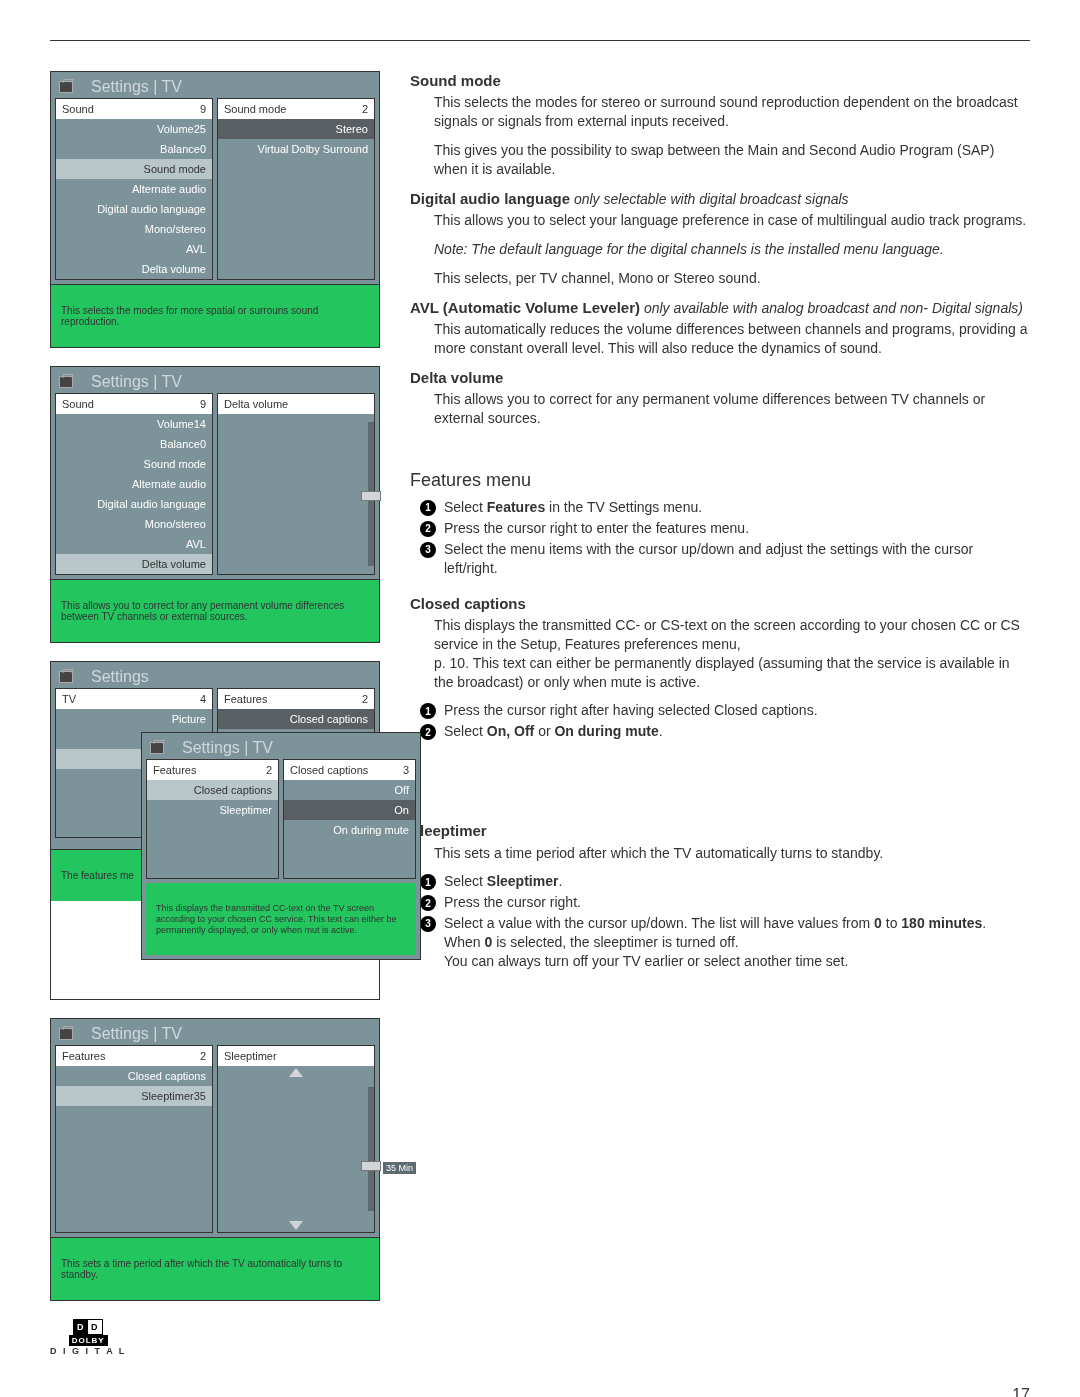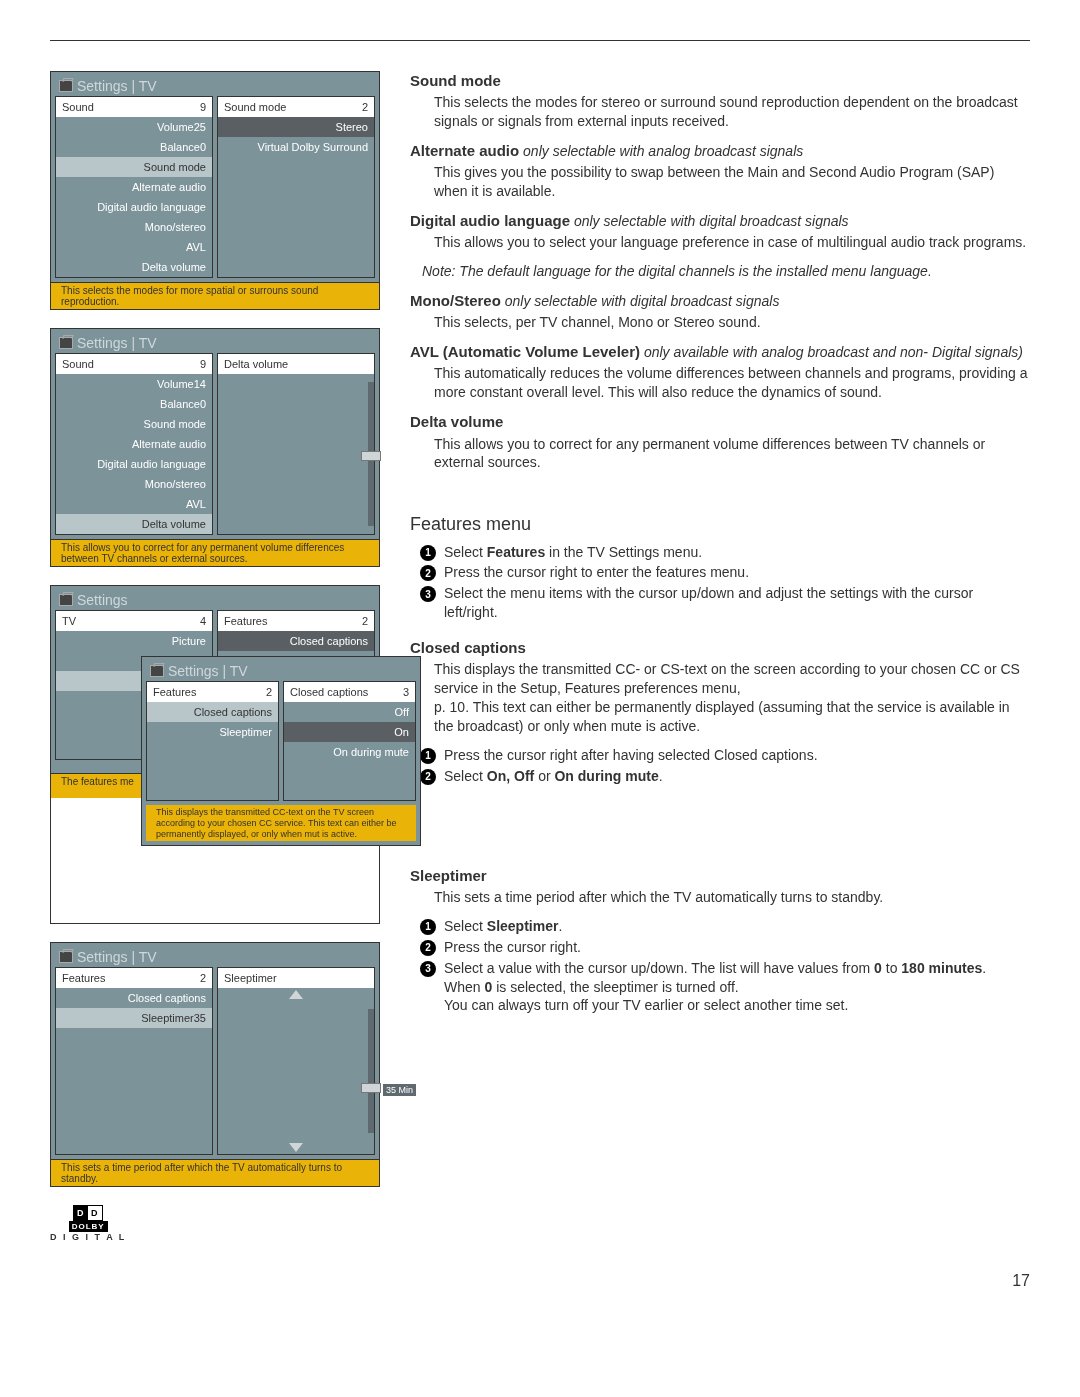--- a/index.html
+++ b/index.html
@@ -10,22 +10,22 @@
   .rightcol{flex:1;font-size:14px;line-height:1.35}
   .rightcol h2{font-size:18px;font-weight:normal;margin:8px 0 6px}
   .rightcol h3{font-size:15px;font-weight:bold;display:inline}
   .rightcol .sub{font-style:italic;font-weight:normal}
   .rightcol p{margin:2px 0 10px 24px}
   .step{display:flex;gap:8px;margin:2px 0 2px 10px;align-items:flex-start}
   .circ{width:16px;height:16px;border-radius:50%;background:#000;color:#fff;font-size:10px;display:flex;align-items:center;justify-content:center;flex:0 0 16px;margin-top:2px;font-weight:bold}
 
   .osd-box{border:1px solid #333;margin-bottom:18px;font-size:11px;position:relative}
   .osd-body{background:#7d939a;padding:4px;border-bottom:1px solid #333;position:relative}
-  .osd-under{background:#eab308;padding:2px 10px;font-size:10px;min-height:24px}
-  .bc{color:#cfd8db;font-size:14px;padding:2px 4px;display:flex;align-items:center;gap:4px}
+  .osd-under{background:#22c55e;padding:20px 10px;font-size:10px;min-height:24px}
+  .bc{color:#cfd8db;font-size:16px;padding:2px 4px;display:flex;align-items:center;gap:18px}
   .tvicon{width:14px;height:12px;border:1px solid #aaa;background:#444;position:relative}
   .tvicon:after{content:"";position:absolute;left:3px;top:-3px;width:8px;height:3px;border-top:1px solid #aaa;border-left:1px solid #aaa;border-right:1px solid #aaa;transform:skewX(-15deg)}
   .panel{display:flex}
   .col{flex:1;display:flex;flex-direction:column;border:1px solid #333;background:#0f172a}
   .col+.col{margin-left:4px}
   .hdr{background:#fff;color:#333;padding:4px 6px;display:flex;justify-content:space-between;font-weight:normal;border-bottom:0}
   .itm{padding:4px 6px;display:flex;justify-content:flex-end;color:#fff;background:#7d939a}
   .itm.sel{background:#5a5f63;color:#fff}
   .itm.hl{background:#b8c5c9;color:#333}
   .col .fill{flex:1;background:#7d939a}
@@ -332,28 +332,26 @@
         <div class="dolby-text">DOLBY</div>
         <div>D I G I T A L</div>
       </div>
     </div>
   </div>
 
   <div class="rightcol">
     <div><h3>Sound mode</h3></div>
     <p>This selects the modes for stereo or surround sound reproduction dependent on the broadcast signals or signals from external inputs received.</p>
 
-    <div><h3>Alternate audio</h3> <span class="sub">only selectable with analog broadcast signals</span></div>
     <p>This gives you the possibility to swap between the Main and Second Audio Program (SAP) when it is available.</p>
 
     <div><h3>Digital audio language</h3> <span class="sub">only selectable with digital broadcast signals</span></div>
     <p>This allows you to select your language preference in case of multilingual audio track programs.</p>
-    <p class="sub" style="margin-left:12px">Note: The default language for the digital channels is the installed menu language.</p>
-
-    <div><h3>Mono/Stereo</h3> <span class="sub">only selectable with digital broadcast signals</span></div>
+    <p class="sub" style="margin-left:24px">Note: The default language for the digital channels is the installed menu language.</p>
+
     <p>This selects, per TV channel, Mono or Stereo sound.</p>
 
     <div><h3>AVL (Automatic Volume Leveler)</h3> <span class="sub">only available with analog broadcast and non- Digital signals)</span></div>
     <p>This automatically reduces the volume differences between channels and programs, providing a more constant overall level.  This will also reduce the dynamics of sound.</p>
 
     <div><h3>Delta volume</h3></div>
     <p>This allows you to correct for any permanent volume differences between TV channels or external sources.</p>
 
     <h2 style="margin-top:40px">Features menu</h2>
     <div class="step">

